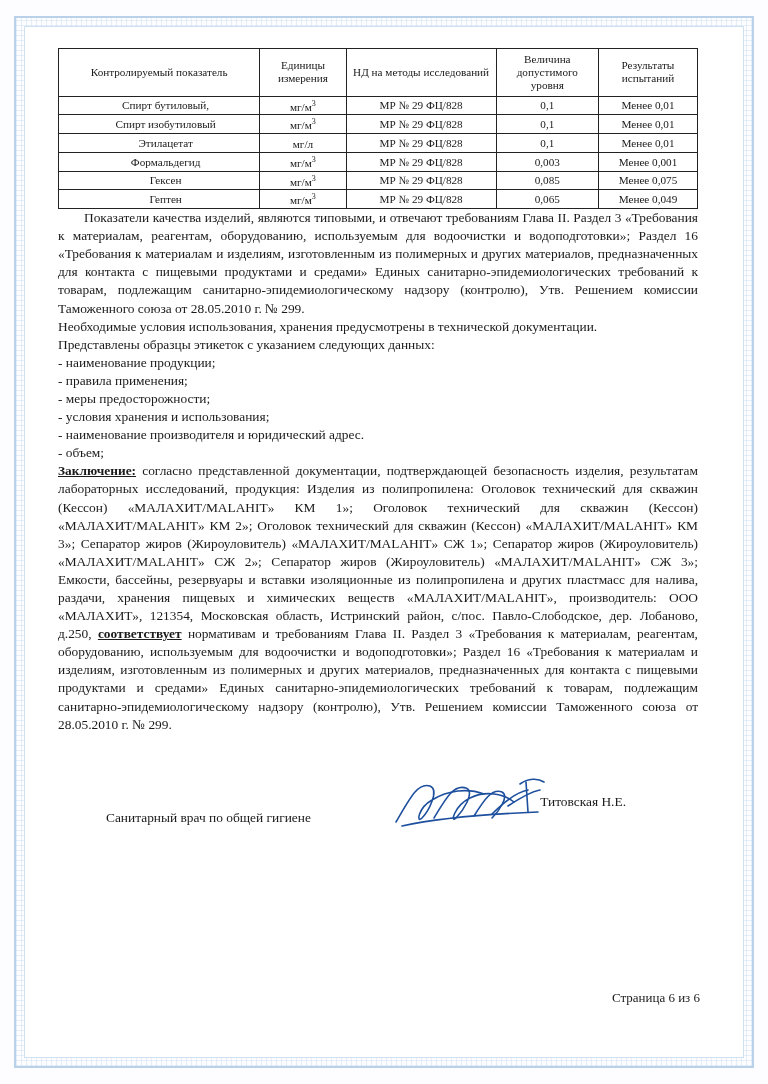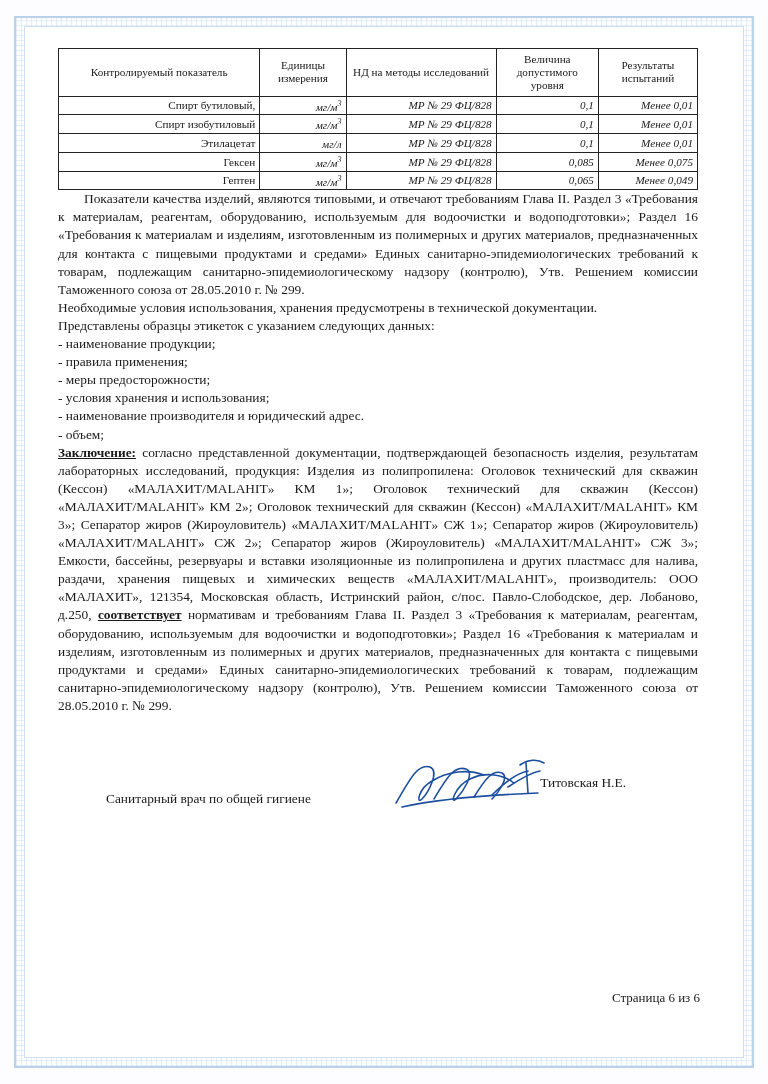--- a/index.html
+++ b/index.html
@@ -57,26 +57,25 @@
     padding: 2px 4px;
     vertical-align: middle;
   }
   table.lab th {
     text-align: center;
     font-weight: normal;
     line-height: 1.15;
     padding: 4px 3px;
   }
   table.lab td.name {
-    text-align: right;
+    text-align: center;
     padding-left: 17px;
   }
   table.lab td.c {
-    text-align: right;
-    font-style: italic;
+    text-align: center;
   }
   .col1 { width: 31.5%; }
   .col2 { width: 13.5%; }
   .col3 { width: 23.5%; }
   .col4 { width: 16%; }
   .col5 { width: 15.5%; }
 
   sup { font-size: 0.72em; vertical-align: super; }
 
   .body-text {
@@ -171,20 +170,27 @@
           <td class="c">МР № 29 ФЦ/828</td>
           <td class="c">0,1</td>
           <td class="c">Менее 0,01</td>
         </tr>
         <tr>
           <td class="name">Этилацетат</td>
           <td class="c"><span>мг/л</span><sup></sup></td>
           <td class="c">МР № 29 ФЦ/828</td>
           <td class="c">0,1</td>
           <td class="c">Менее 0,01</td>
+        </tr>
+        <tr>
+          <td class="name">Формальдегид</td>
+          <td class="c"><span>мг/м</span><sup>3</sup></td>
+          <td class="c">МР № 29 ФЦ/828</td>
+          <td class="c">0,003</td>
+          <td class="c">Менее 0,001</td>
         </tr>
         <tr>
           <td class="name">Гексен</td>
           <td class="c"><span>мг/м</span><sup>3</sup></td>
           <td class="c">МР № 29 ФЦ/828</td>
           <td class="c">0,085</td>
           <td class="c">Менее 0,075</td>
         </tr>
         <tr>
           <td class="name">Гептен</td>

